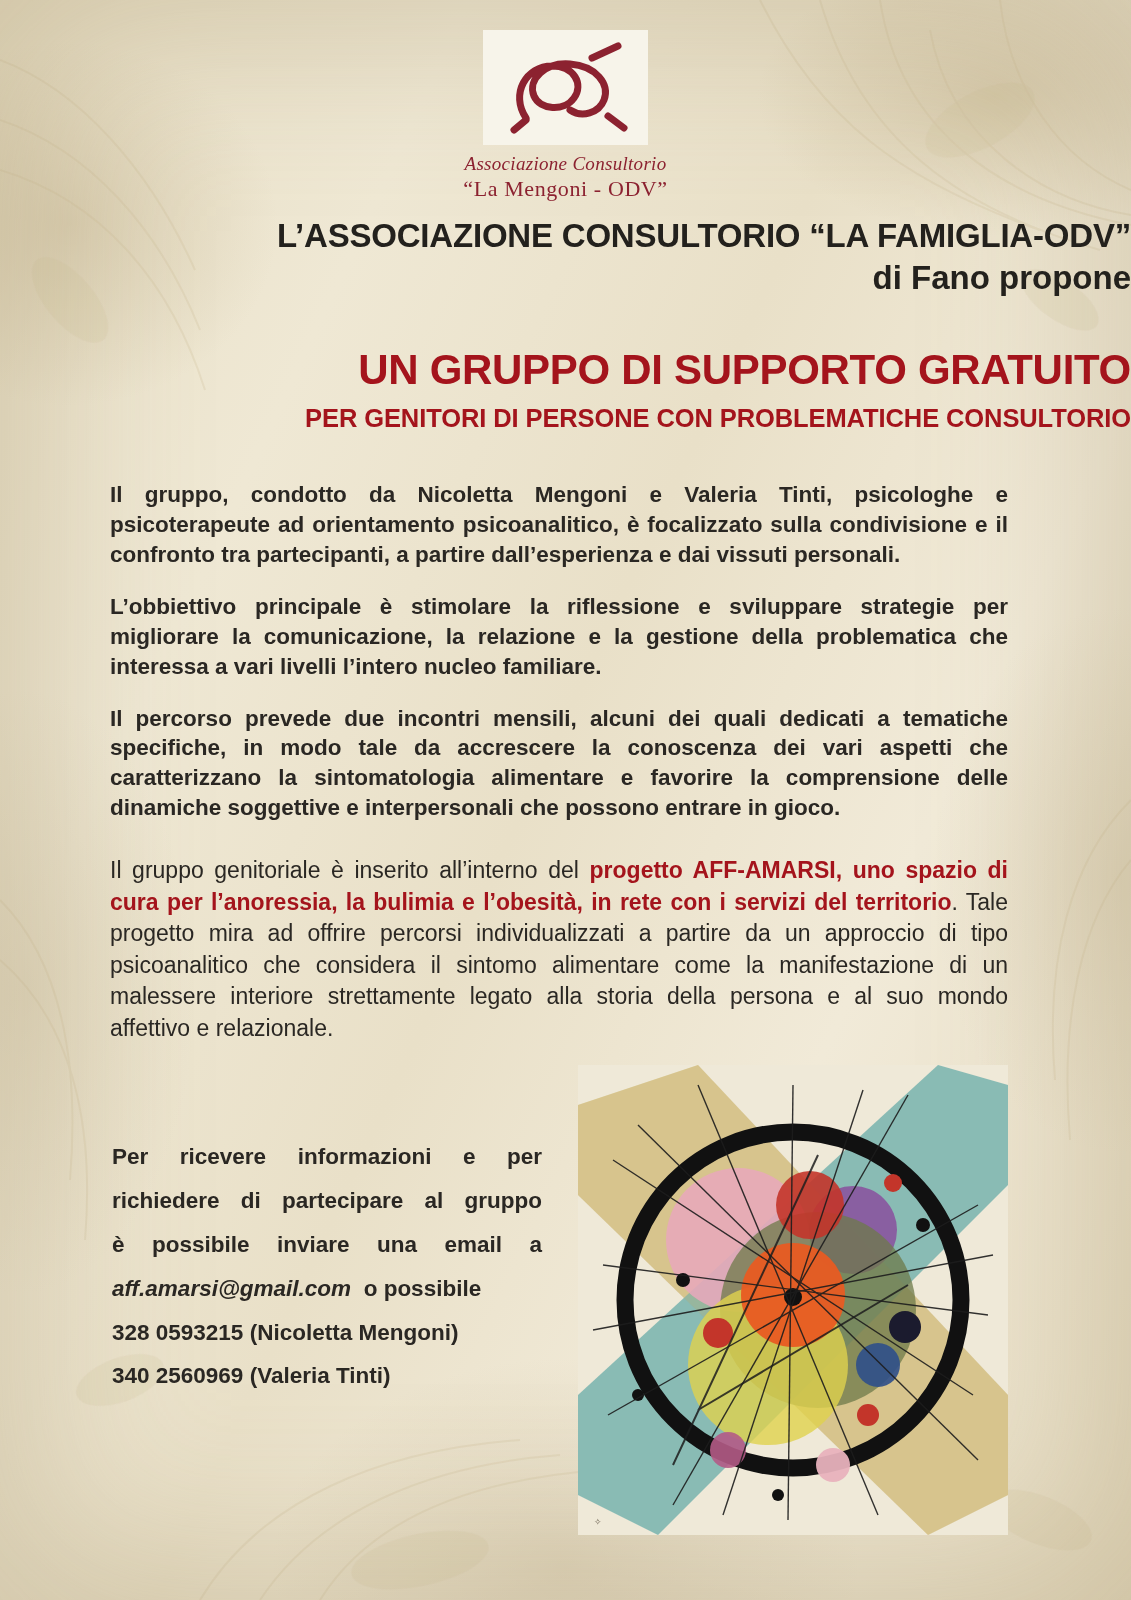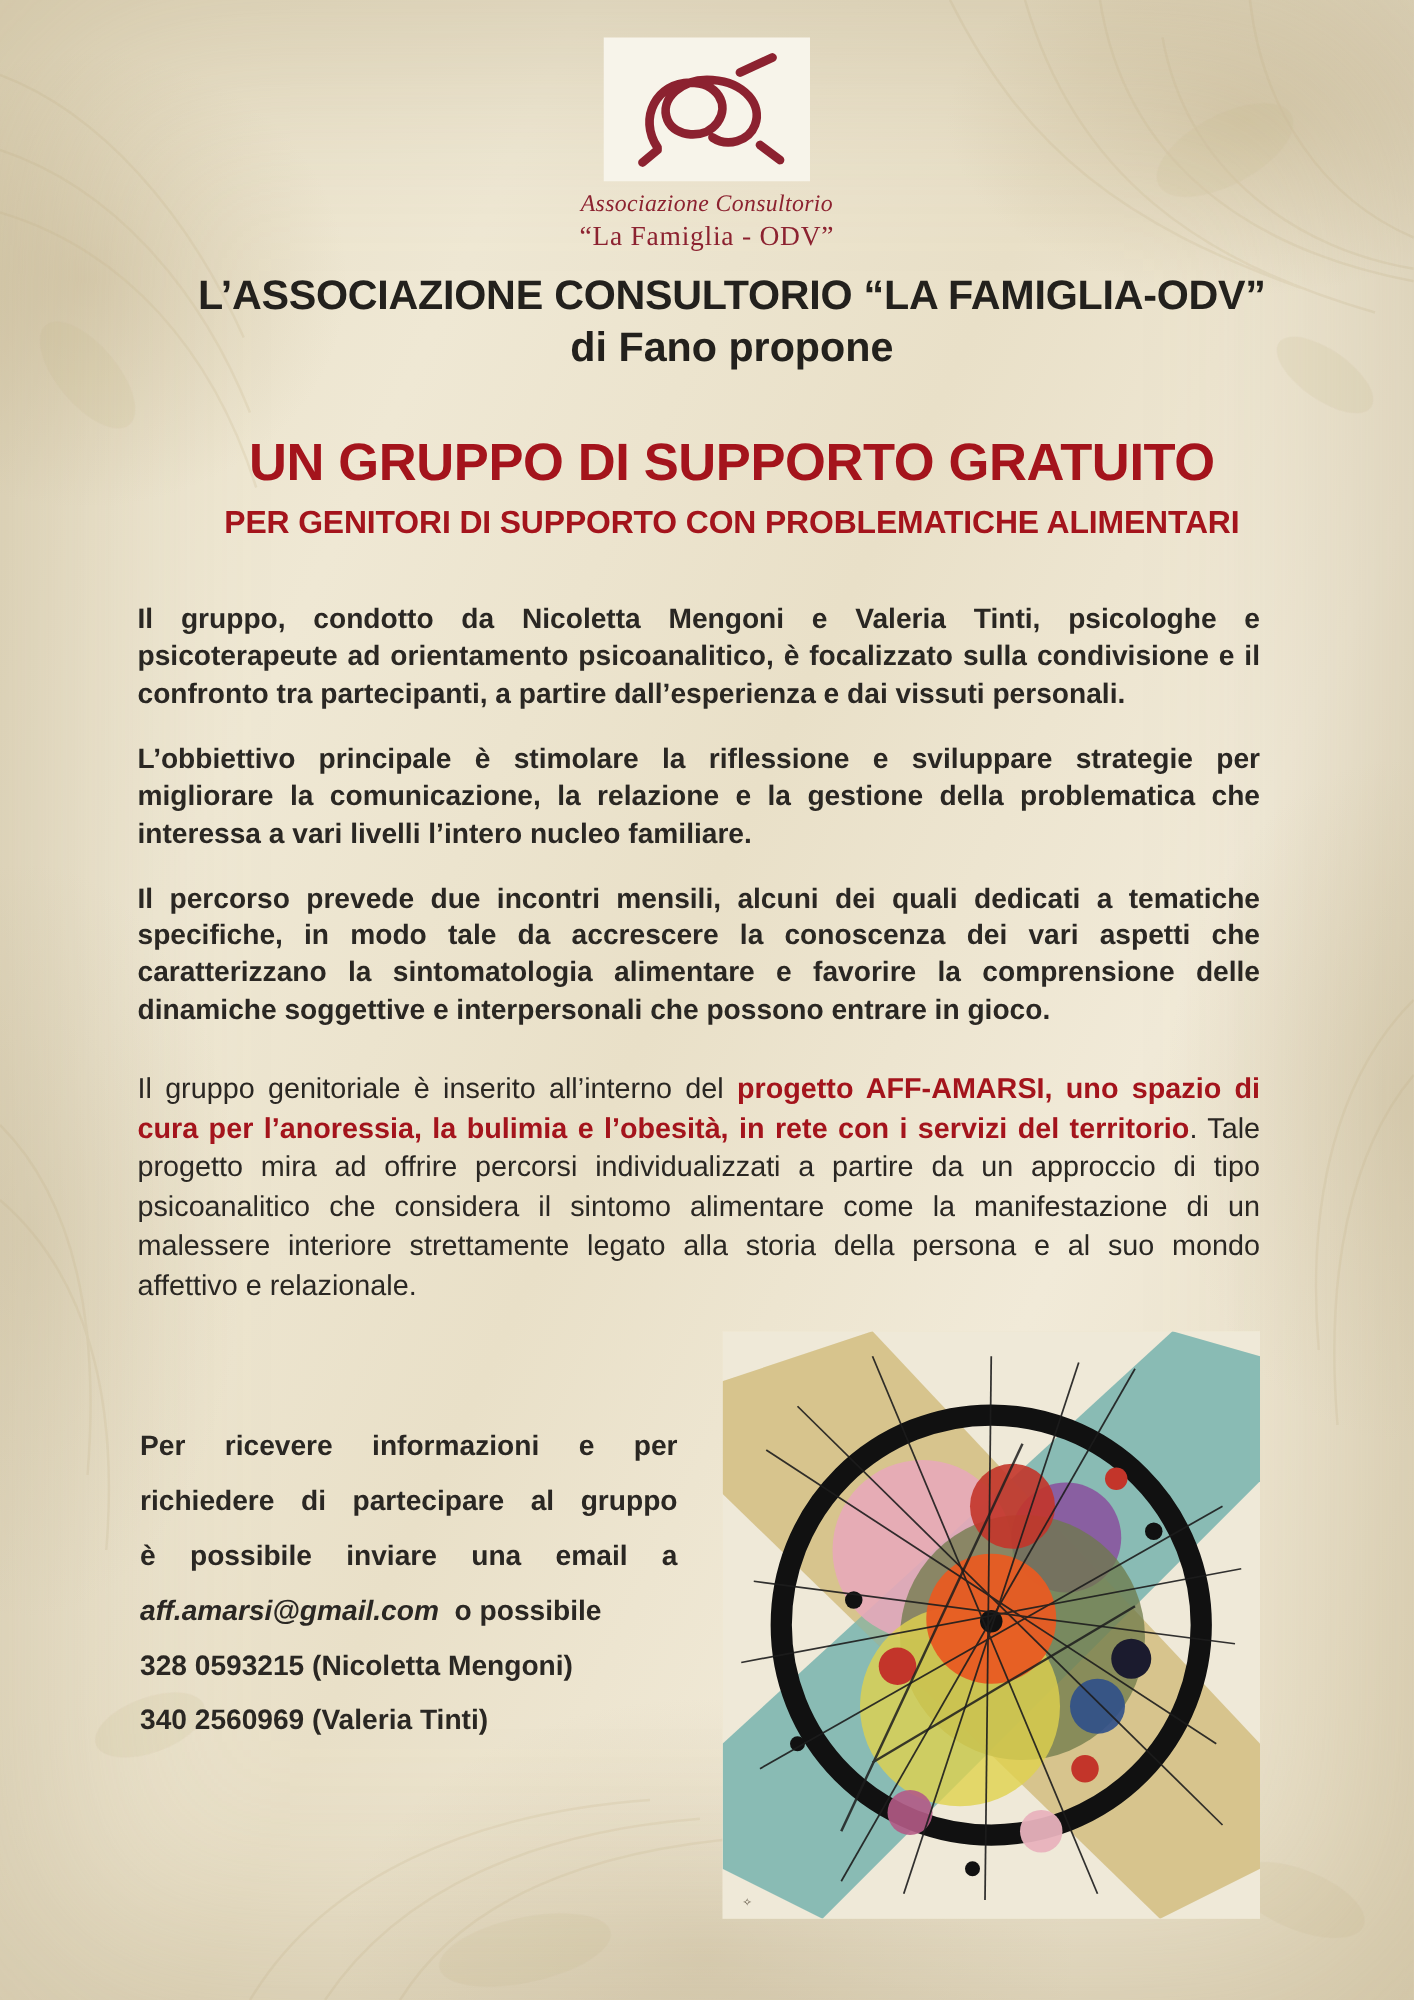--- a/index.html
+++ b/index.html
@@ -84,21 +84,21 @@
     letter-spacing: .6px;
     display: block;
     margin-top: 1px;
   }
 
   
   .heads {
     position: absolute;
     top: 215px;
     left: 0; right: 0;
-    text-align: center;
+    text-align: right;
     margin-left: 40px;
   }
   .h-assoc {
     font-size: 33px;
     font-weight: bold;
     color: #23211d;
     letter-spacing: -0.2px;
     line-height: 1.26;
   }
   .h-fano {
@@ -236,29 +236,29 @@
         <g fill="none" stroke="#8c2230" stroke-width="7" stroke-linecap="round">
           <path d="M30 78 C14 54 30 26 56 26 C78 26 88 44 78 58 C68 72 44 70 38 56 C31 39 50 22 74 24 C100 26 114 44 108 60 C103 73 86 78 74 70"></path>
           <path d="M96 18 L122 6"></path>
           <path d="M112 76 L128 88"></path>
           <path d="M30 80 L18 90"></path>
         </g>
       </svg>
     </div>
     <div class="logo-cap">
       <span class="l1">Associazione Consultorio</span>
-      <span class="l2">“La Famiglia - ODV”</span>
+      <span class="l2">“La Mengoni - ODV”</span>
     </div>
   </div>
 
   <div class="heads">
     <div class="h-assoc">L’ASSOCIAZIONE CONSULTORIO “LA FAMIGLIA-ODV”</div>
     <div class="h-fano">di Fano propone</div>
     <div class="h-main">UN GRUPPO DI SUPPORTO GRATUITO</div>
-    <div class="h-sub">PER GENITORI DI SUPPORTO CON PROBLEMATICHE ALIMENTARI</div>
+    <div class="h-sub">PER GENITORI DI PERSONE CON PROBLEMATICHE CONSULTORIO</div>
   </div>
 
   <div class="body-copy">
     <p class="p bold">Il gruppo, condotto da Nicoletta Mengoni e Valeria Tinti, psicologhe e psicoterapeute ad orientamento psicoanalitico, è focalizzato sulla condivisione e il confronto tra partecipanti, a partire dall’esperienza e dai vissuti personali.</p>
     <p class="p bold">L’obbiettivo principale è stimolare la riflessione e sviluppare strategie per migliorare la comunicazione, la relazione e la gestione della problematica che interessa a vari livelli l’intero nucleo familiare.</p>
     <p class="p bold tight">Il percorso prevede due incontri mensili, alcuni dei quali dedicati a tematiche specifiche, in modo tale da accrescere la conoscenza dei vari aspetti che caratterizzano la sintomatologia alimentare e favorire la comprensione delle dinamiche soggettive e interpersonali che possono entrare in gioco.</p>
     <p class="p-last"><span>Il gruppo genitoriale è inserito all’interno del </span><span class="red-bold">progetto AFF-AMARSI, uno spazio di cura per l’anoressia, la bulimia e l’obesità, in rete con i servizi del territorio</span><span>. Tale progetto mira ad offrire percorsi individualizzati a partire da un approccio di tipo psicoanalitico che considera il sintomo alimentare come la manifestazione di un malessere interiore strettamente legato alla storia della persona e al suo mondo affettivo e relazionale.</span></p>
   </div>
 
   <div class="contact">

